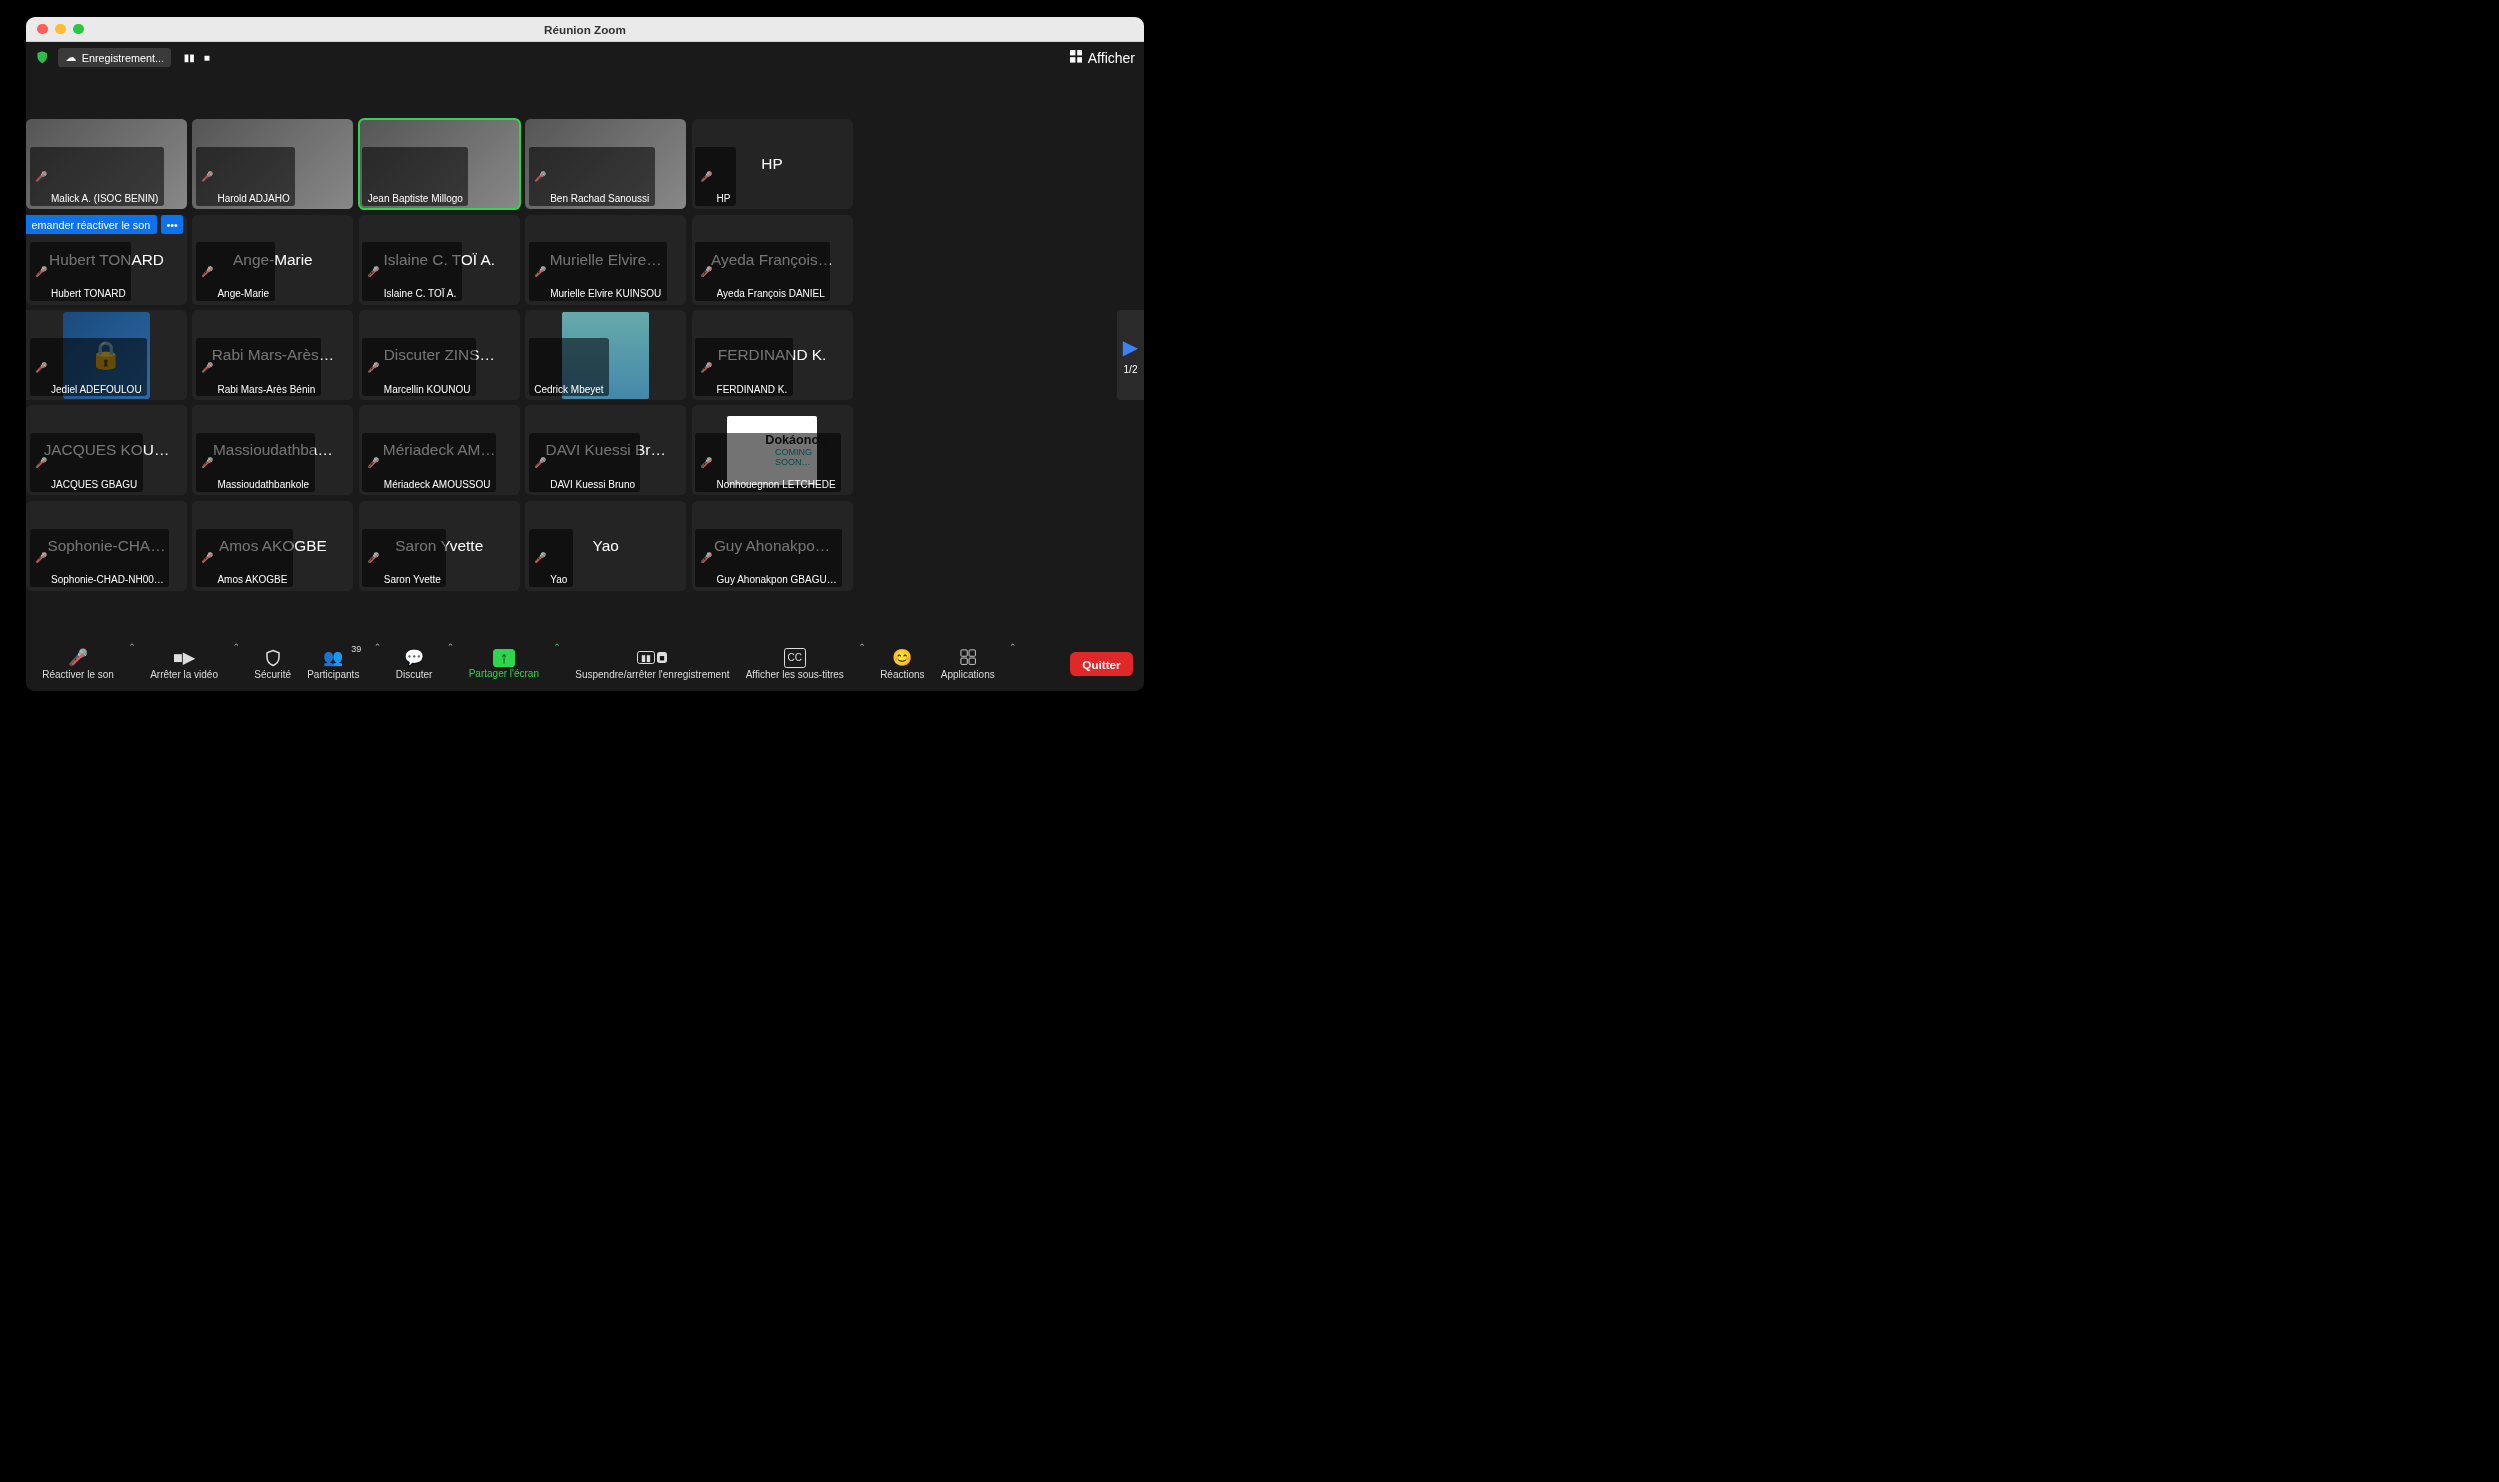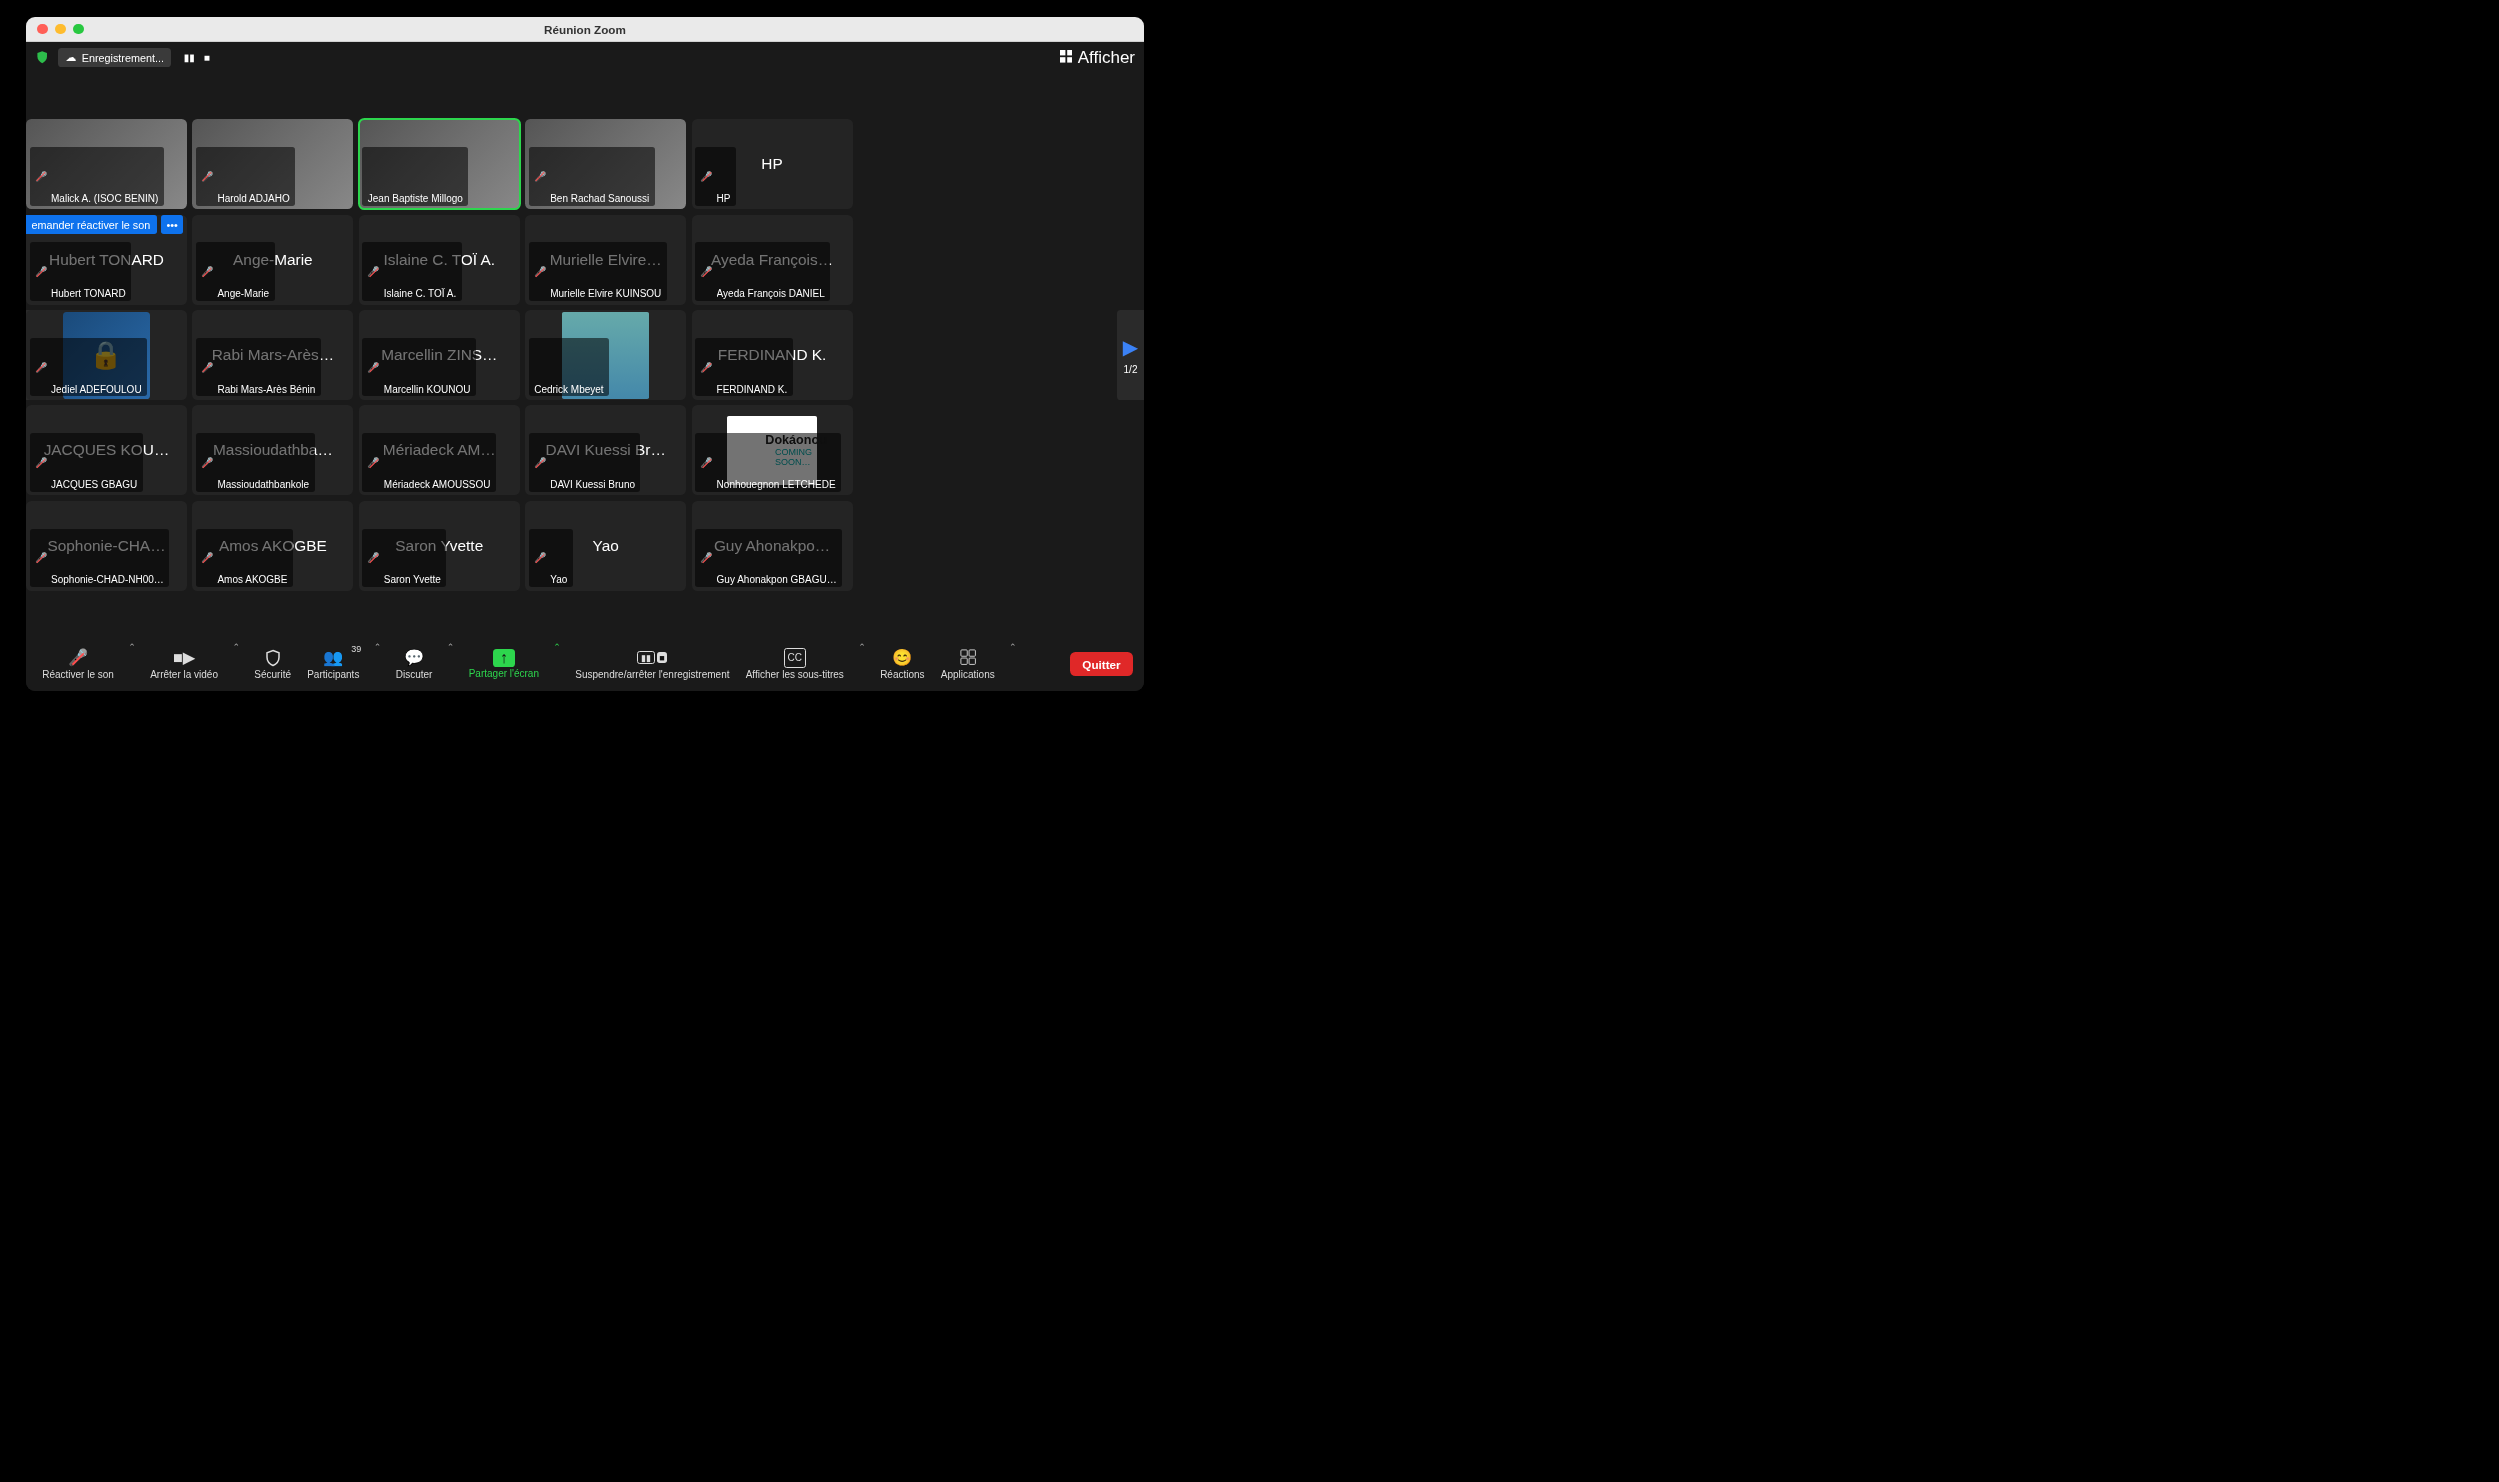--- a/index.html
+++ b/index.html
@@ -9,21 +9,21 @@
 .traffic { display: flex; gap: 7.2px; margin-left: 10.8px; }
 .dot { width: 10.8px; height: 10.8px; border-radius: 50%; }
 .red { background: #ff5f57; }
 .yellow { background: #febc2e; }
 .green { background: #28c840; }
 .title { position: absolute; left: 0; right: 0; text-align: center; font-size: 11.7px; font-weight: 600; color: #333; pointer-events: none; }
 .topbar { height: 31px; background: #1a1a1a; display: flex; align-items: center; padding: 0 9px; gap: 9px; color: #fff; font-size: 11.7px; }
 .shield { width: 14.4px; height: 14.4px; }
 .rec-pill { background: #3a3a3a; border-radius: 3.6px; padding: 2.7px 7.2px; display: flex; align-items: center; gap: 5.4px; font-size: 10.8px; }
 .pause-stop { display: flex; gap: 9px; margin-left: 3.6px; }
-.afficher { margin-left: auto; display: flex; align-items: center; gap: 5.4px; font-size: 17px; cursor: pointer; }
+.afficher { margin-left: auto; display: flex; align-items: center; gap: 5.4px; font-size: 14px; cursor: pointer; }
 .content { flex: 1; background: #1a1a1a; position: relative; display: flex; align-items: center; }
 .nav { width: 27px; height: 90px; background: #2a2a2a; display: flex; flex-direction: column; align-items: center; justify-content: center; color: #fff; font-size: 10px; gap: 5.4px; position: absolute; top: 50%; transform: translateY(-50%); }
 .nav-left { left: 0; border-radius: 0 3.6px 3.6px 0; }
 .nav-right { right: 0; border-radius: 3.6px 0 0 3.6px; }
 .arrow { font-size: 20px; }
 .nav-right .arrow { color: #3b82f6; }
 .nav-left .arrow { color: #666; }
 .grid { display: grid; grid-template-columns: repeat(5, 161px); gap: 5.4px; margin: 0 auto; }
 .tile { background: #242424; border-radius: 5.4px; position: relative; height: 90px; overflow: hidden; display: flex; align-items: center; justify-content: center; }
 .tile.video { background: #333; }
@@ -180,21 +180,21 @@
             </div>
           </div>
           <div class="tile">
             <div class="bigname">Rabi Mars-Arès…</div>
             <div class="namebar">
               <span class="mic-muted" style="position: relative;">🎤<span style="position: absolute; left: 0px; top: 50%; width: 100%; height: 1.4px; background: rgb(255, 77, 77); transform: rotate(-45deg);"></span></span>
               <span class="nm">Rabi Mars-Arès Bénin</span>
             </div>
           </div>
           <div class="tile">
-            <div class="bigname">Marcellin ZINS…</div>
+            <div class="bigname">Discuter ZINS…</div>
             <div class="namebar">
               <span class="mic-muted" style="position: relative;">🎤<span style="position: absolute; left: 0px; top: 50%; width: 100%; height: 1.4px; background: rgb(255, 77, 77); transform: rotate(-45deg);"></span></span>
               <span class="nm">Marcellin KOUNOU</span>
             </div>
           </div>
           <div class="tile">
             <div style="width: 87px; height: 87px; background: linear-gradient(rgb(102, 170, 170), rgb(68, 136, 170)); border-radius: 1.8px;"></div>
             <div class="namebar">
               <span class="nm">Cedrick Mbeyet</span>
             </div>

